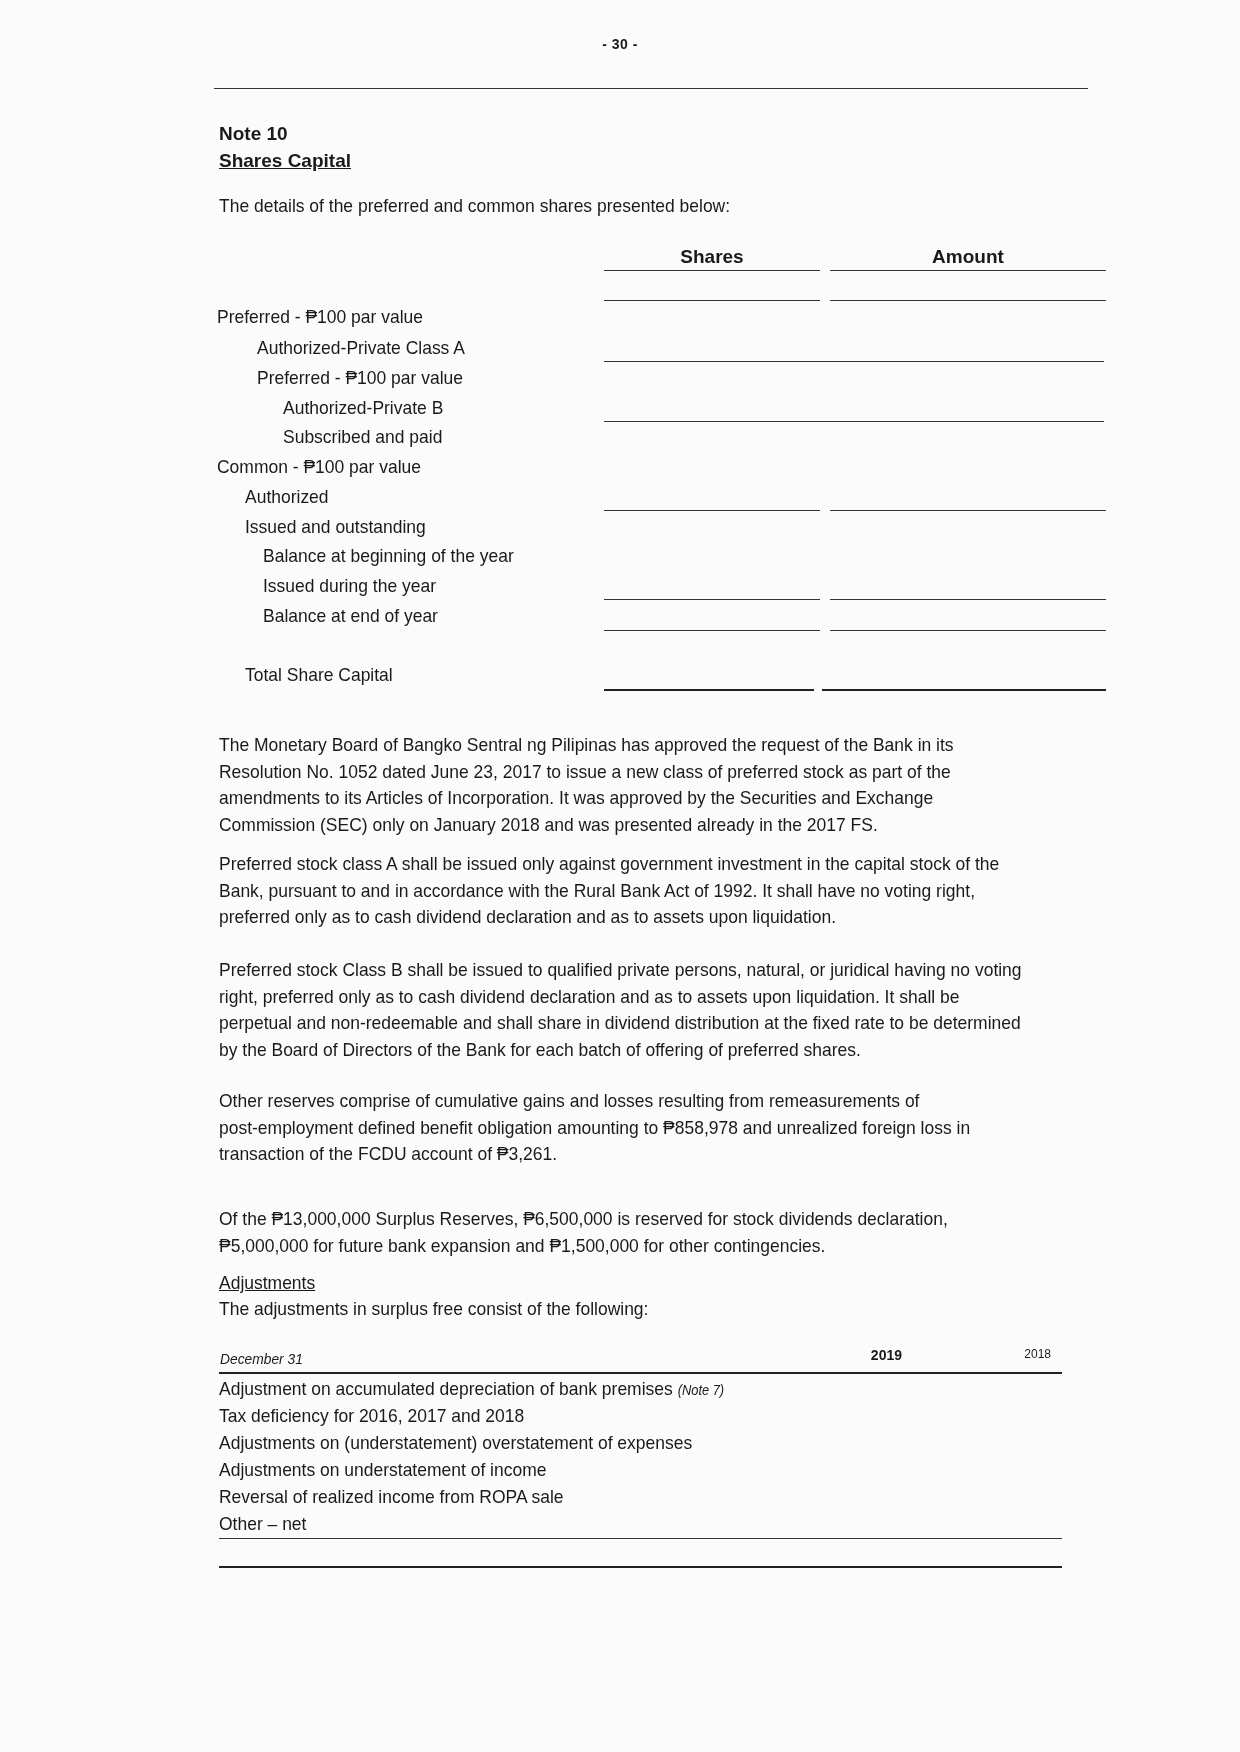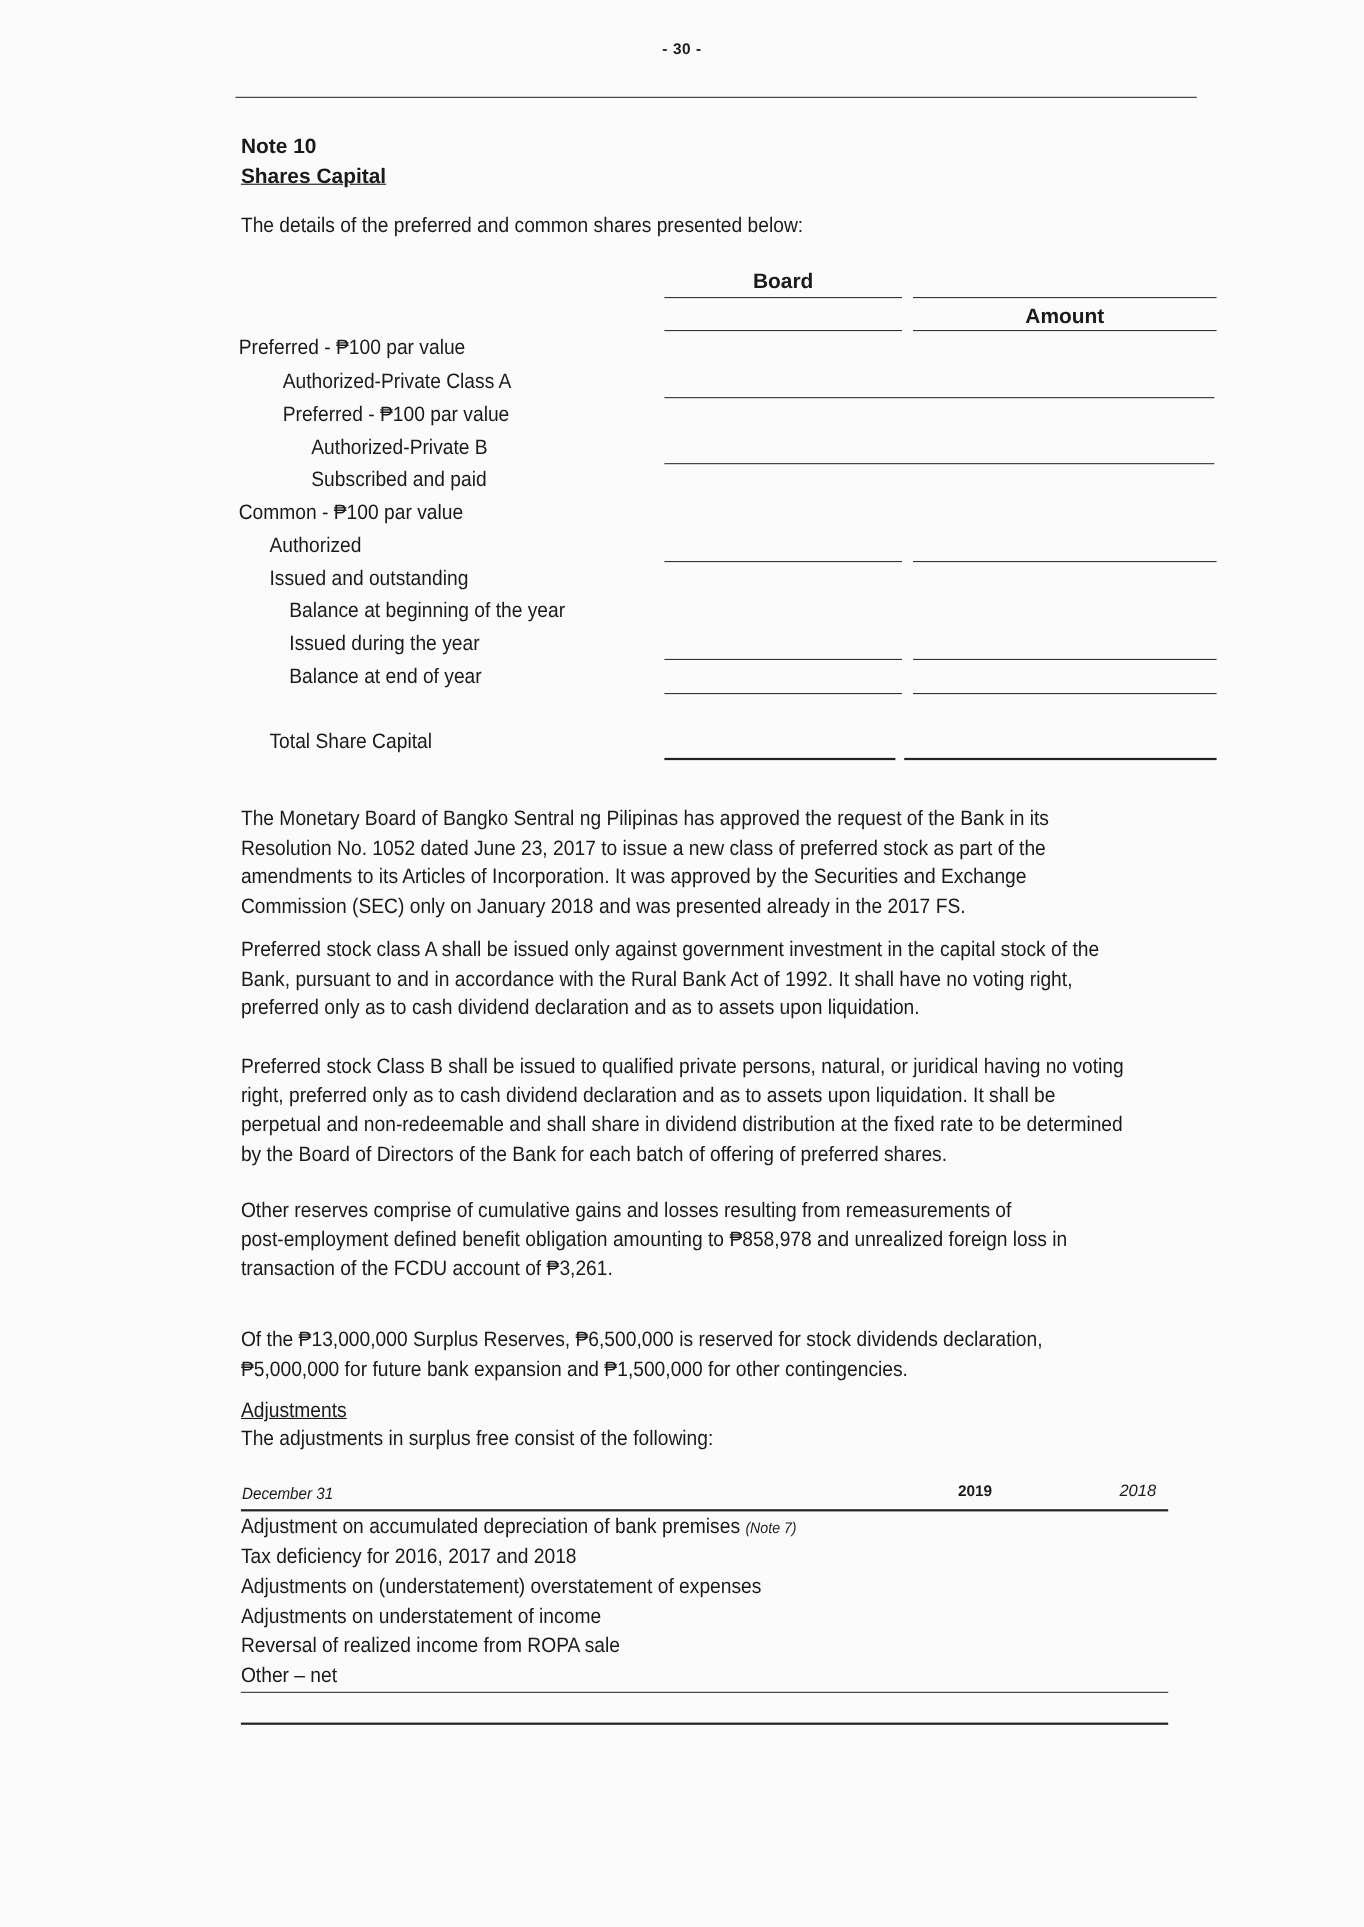--- a/index.html
+++ b/index.html
@@ -46,22 +46,22 @@
 <div class="top-rule"></div>
 
 <div class="note-head">
   <div>Note 10</div>
   <div class="note-title">Shares Capital</div>
 </div>
 <div class="intro">The details of the preferred and common shares presented below:</div>
 
 <div class="sc">
 
-  <div class="num b" style="left:604px;width:216px;top:246px;text-align:center;transform:none;">Board</div>
-  <div class="num b" style="left:830px;width:276px;top:246px;text-align:center;transform:none;margin-top:32px;">Amount</div>
+  <div class="num b" style="left:604px;width:216px;top:246px;text-align:center;transform:none;">Shares</div>
+  <div class="num b" style="left:830px;width:276px;top:246px;text-align:center;transform:none;">Amount</div>
   <div class="hline" style="left:604px;width:216px;top:270px;"></div>
   <div class="hline" style="left:830px;width:276px;top:270px;"></div>
 
   <div class="hline" style="left:604px;width:216px;top:300px;"></div>
   <div class="hline" style="left:830px;width:276px;top:300px;"></div>
 
   <div class="lbl" style="left:217px;top:306px;">Preferred - ₱100 par value</div>
 
   <div class="lbl" style="left:257px;top:337px;">Authorized-Private Class A</div>
 
@@ -128,21 +128,21 @@
   <span>Of the ₱13,000,000 Surplus Reserves, ₱6,500,000 is reserved for stock dividends declaration,</span><br>
   <span>₱5,000,000 for future bank expansion and ₱1,500,000 for other contingencies.</span>
 </div>
 
 <div class="adj-head">Adjustments</div>
 <div class="adj-intro">The adjustments in surplus free consist of the following:</div>
 
 <div>
   <div class="dec31">December 31</div>
   <div class="num b" style="position:absolute;font-size:14px;right:338px;top:1347px;">2019</div>
-  <div class="num" style="position:absolute;font-size:15px;right:189px;top:1347px;font-style:italic;">2018</div>
+  <div class="num" style="position:absolute;font-size:12px;right:189px;top:1347px;">2018</div>
   <div class="hline thick" style="left:219px;width:843px;top:1372px;"></div>
 
   <div class="adj-rows">
     <div class="sc">
       <div class="lbl" style="left:219px;top:1378px;"><span>Adjustment on accumulated depreciation of bank premises</span> <span class="note-ref">(Note 7)</span></div>
 
       <div class="lbl" style="left:219px;top:1405px;">Tax deficiency for 2016, 2017 and 2018</div>
 
       <div class="lbl" style="left:219px;top:1432px;">Adjustments on (understatement) overstatement of expenses</div>
 

